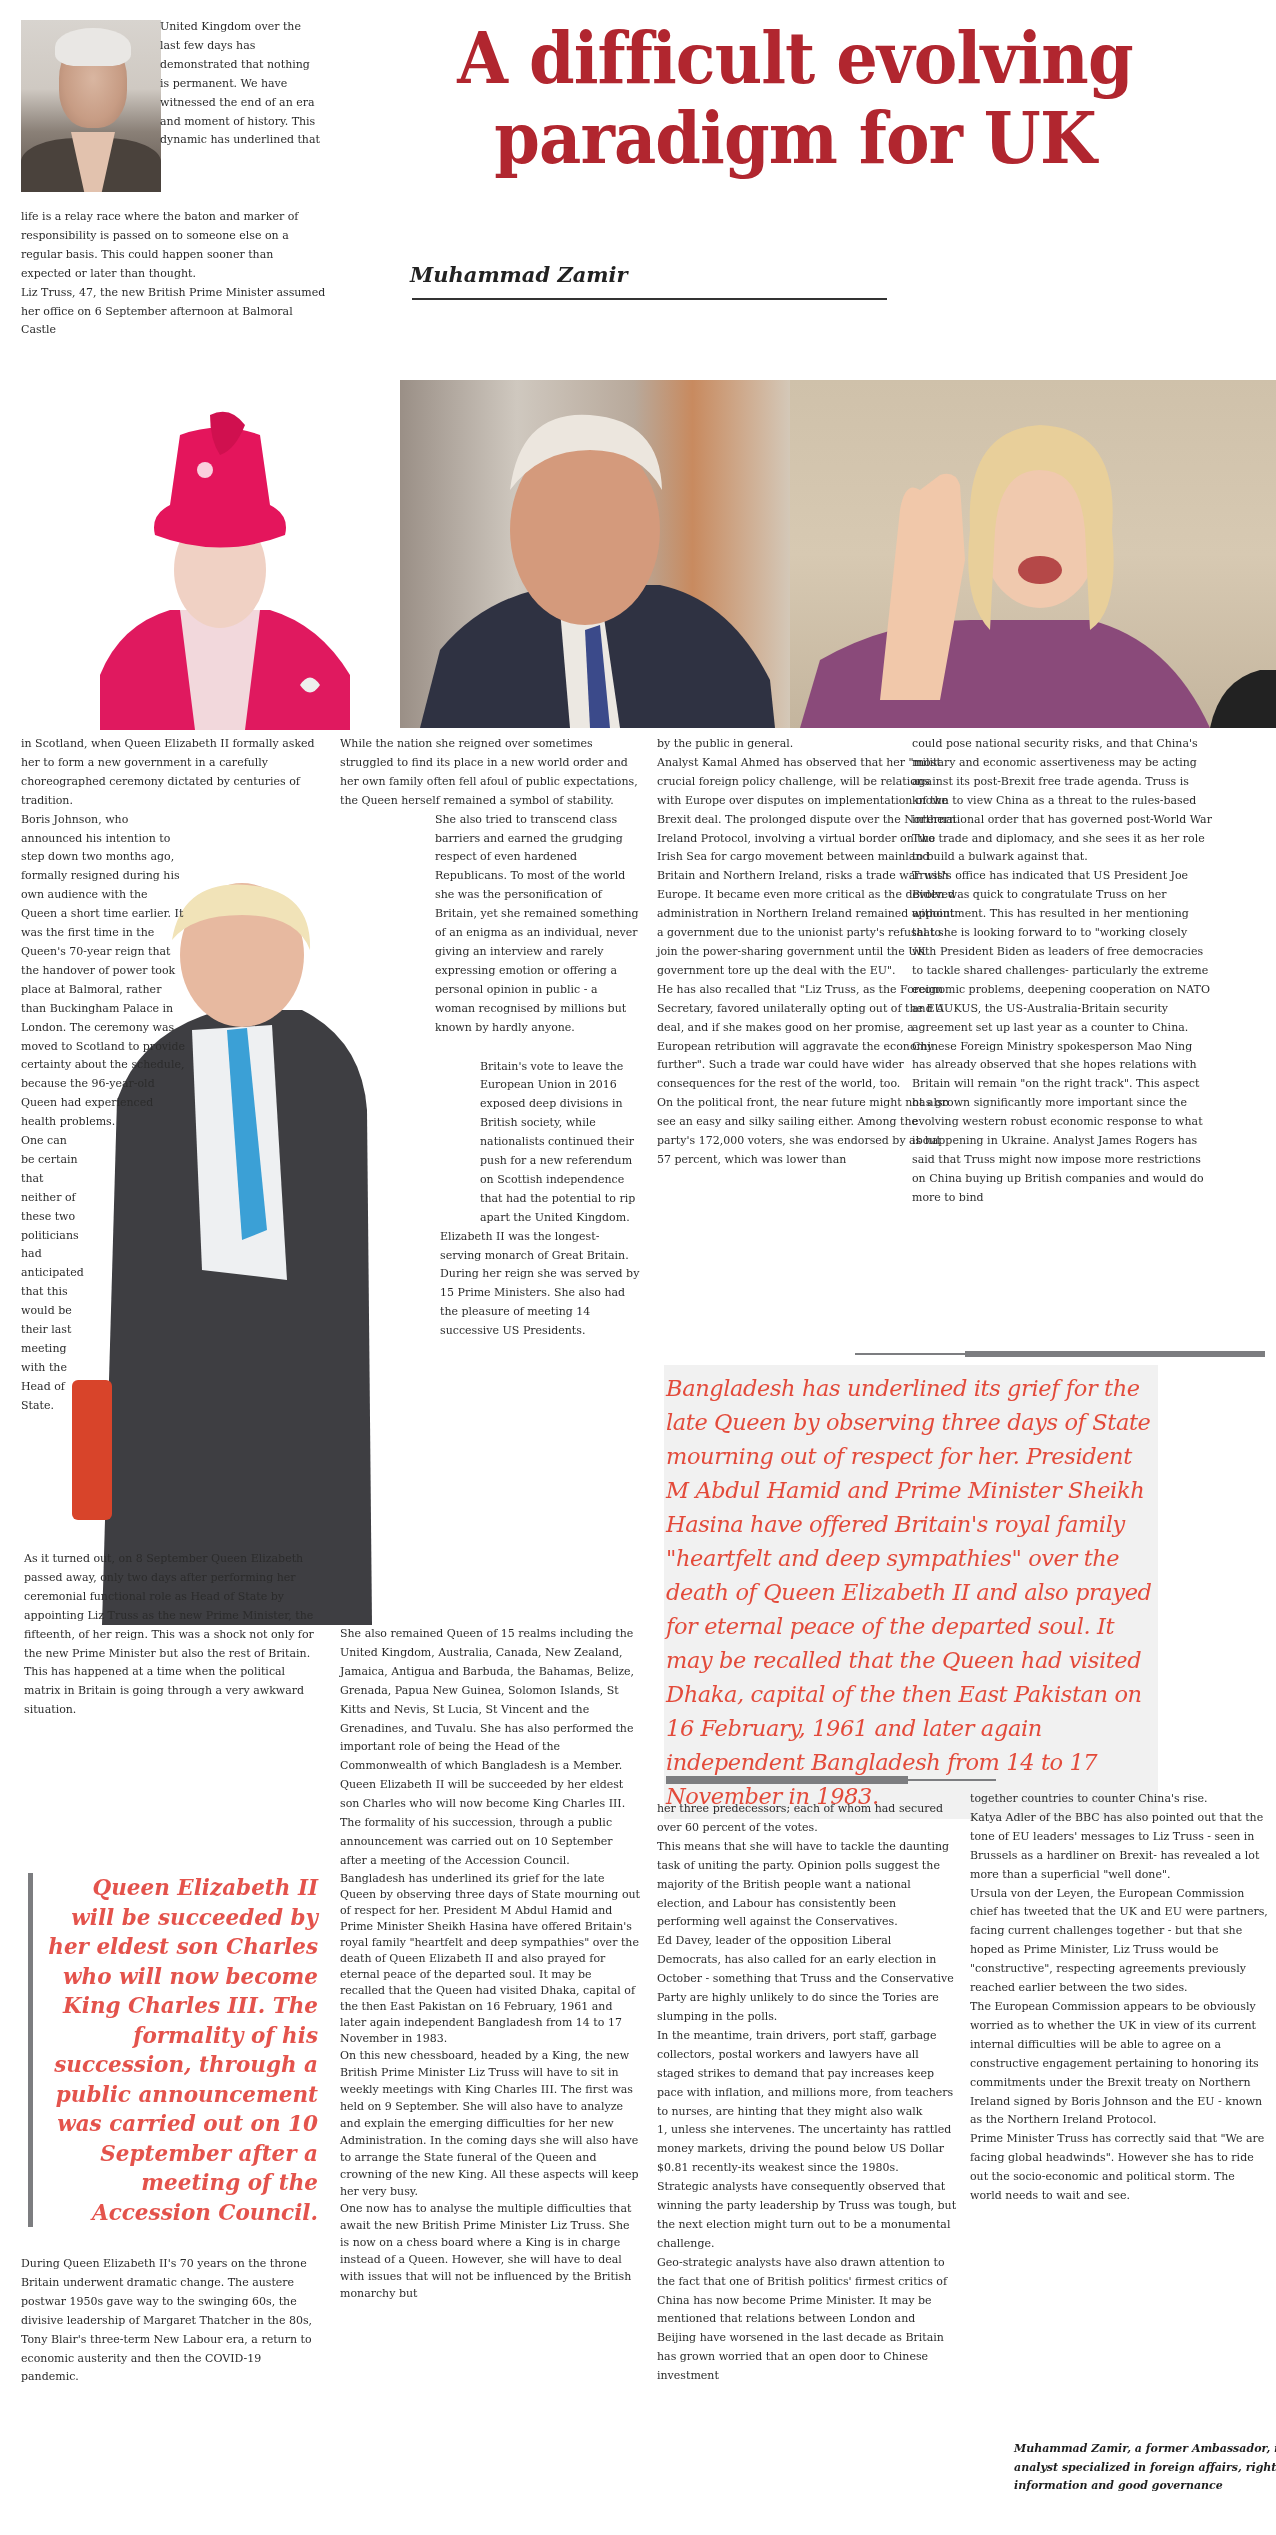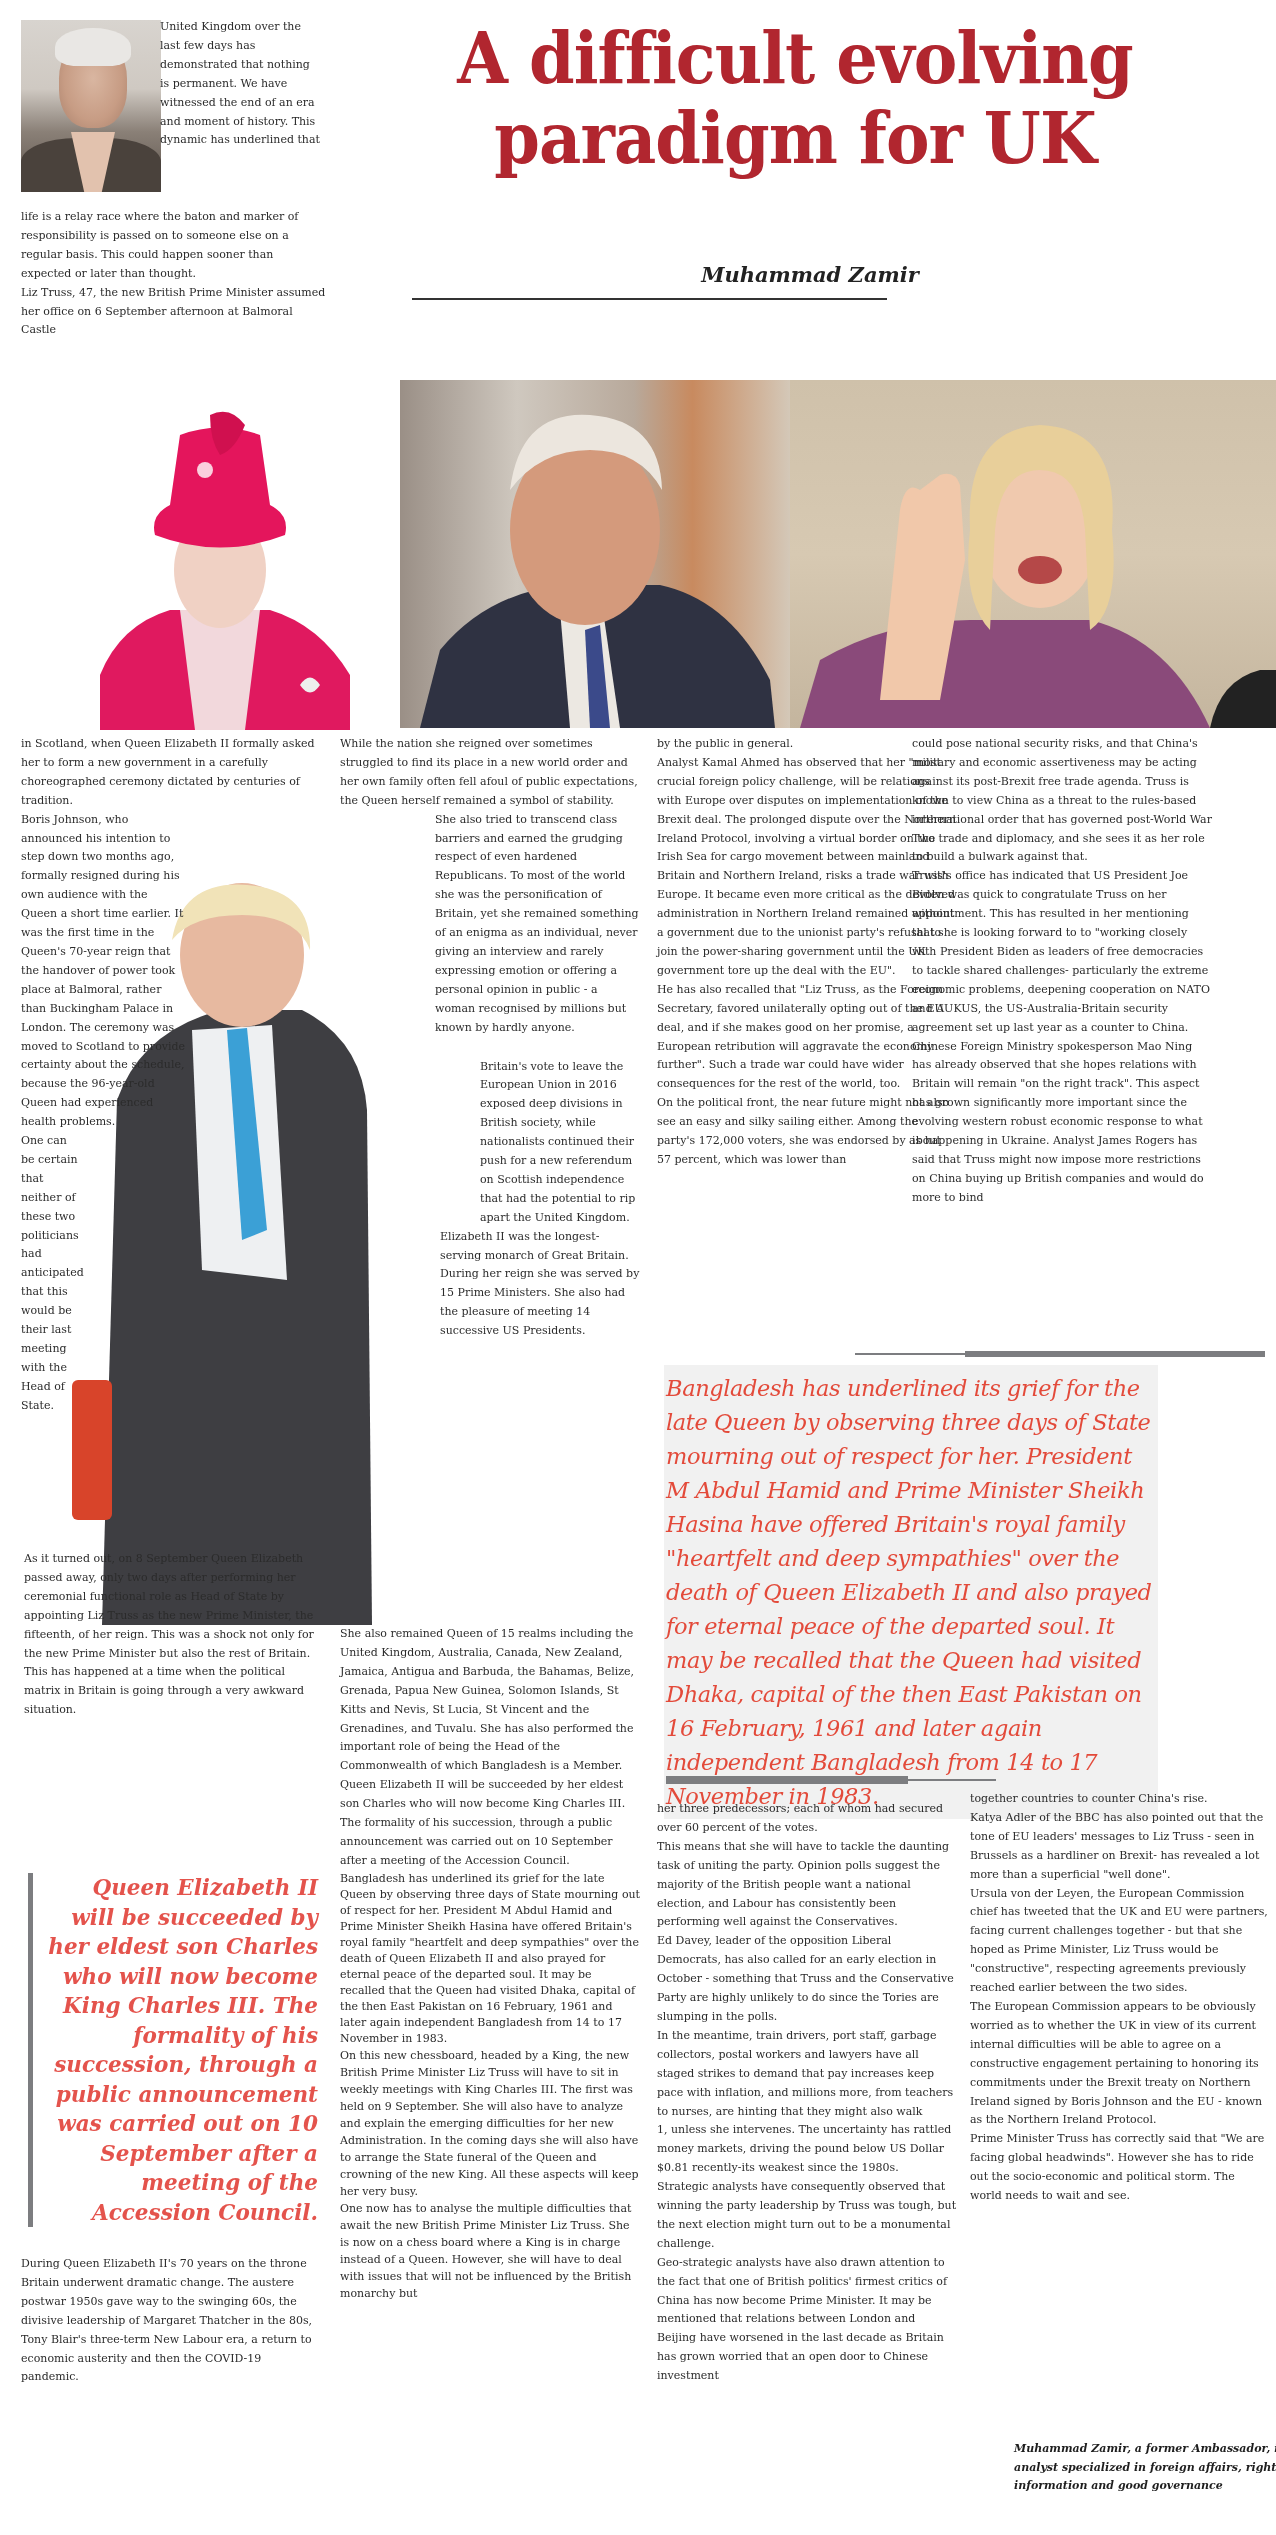--- a/index.html
+++ b/index.html
@@ -10,21 +10,21 @@
   
   #author-photo{left:21px;top:20px;width:140px;height:172px;background:linear-gradient(180deg,#d8d4cf 0%,#cfc9c2 40%,#8a8077 65%,#5b524b 100%);overflow:hidden;}
   #author-photo .head{position:absolute;left:38px;top:18px;width:68px;height:90px;border-radius:45% 45% 42% 42%;background:radial-gradient(ellipse at 50% 45%,#d9b6a1 0%,#c79c84 60%,#a8806b 100%);}
   #author-photo .hair{position:absolute;left:34px;top:8px;width:76px;height:38px;border-radius:50% 50% 30% 30%;background:#e9e7e4;}
   #author-photo .suit{position:absolute;left:0;top:118px;width:140px;height:60px;background:#4a423c;border-radius:40% 40% 0 0;}
   #author-photo .shirt{position:absolute;left:50px;top:112px;width:44px;height:60px;background:#e2c2ae;clip-path:polygon(0 0,100% 0,70% 100%,30% 100%);}
   #intro-top{left:160px;top:18px;width:160px;}
   #intro-full{left:21px;top:208px;width:305px;}
   
   #headline{left:400px;top:18px;width:790px;text-align:center;font-family:"DejaVu Serif",serif;font-weight:bold;color:#b1262f;font-size:71px;line-height:80px;letter-spacing:-1px;transform:scaleX(0.92);transform-origin:center top;}
-  #byline{left:410px;top:262px;width:800px;text-align:center;font-weight:bold;font-style:italic;font-size:21px;color:#222;}
+  #byline{left:410px;top:262px;width:800px;font-weight:bold;font-style:italic;font-size:21px;color:#222;}
   #byline-rule{left:412px;top:298px;width:486px;height:2px;background:#333;left:412px;width:475px;}
   
   .photo{overflow:hidden;}
   #photo-queen{left:60px;top:385px;width:316px;height:345px;background:#fff;}
   #photo-charles{left:400px;top:380px;width:390px;height:348px;background:linear-gradient(90deg,#9a8f86 0%,#cfc8bf 30%,#b8a99b 60%,#c88a5f 75%,#d4c8b8 100%);}
   #photo-truss{left:790px;top:380px;width:486px;height:348px;background:linear-gradient(180deg,#cfc1aa 0%,#d7c9b2 50%,#c4b59e 100%);}
   
   #photo-boris{left:72px;top:880px;width:300px;height:745px;}
   
   #col1-a{left:21px;top:735px;width:300px;}

